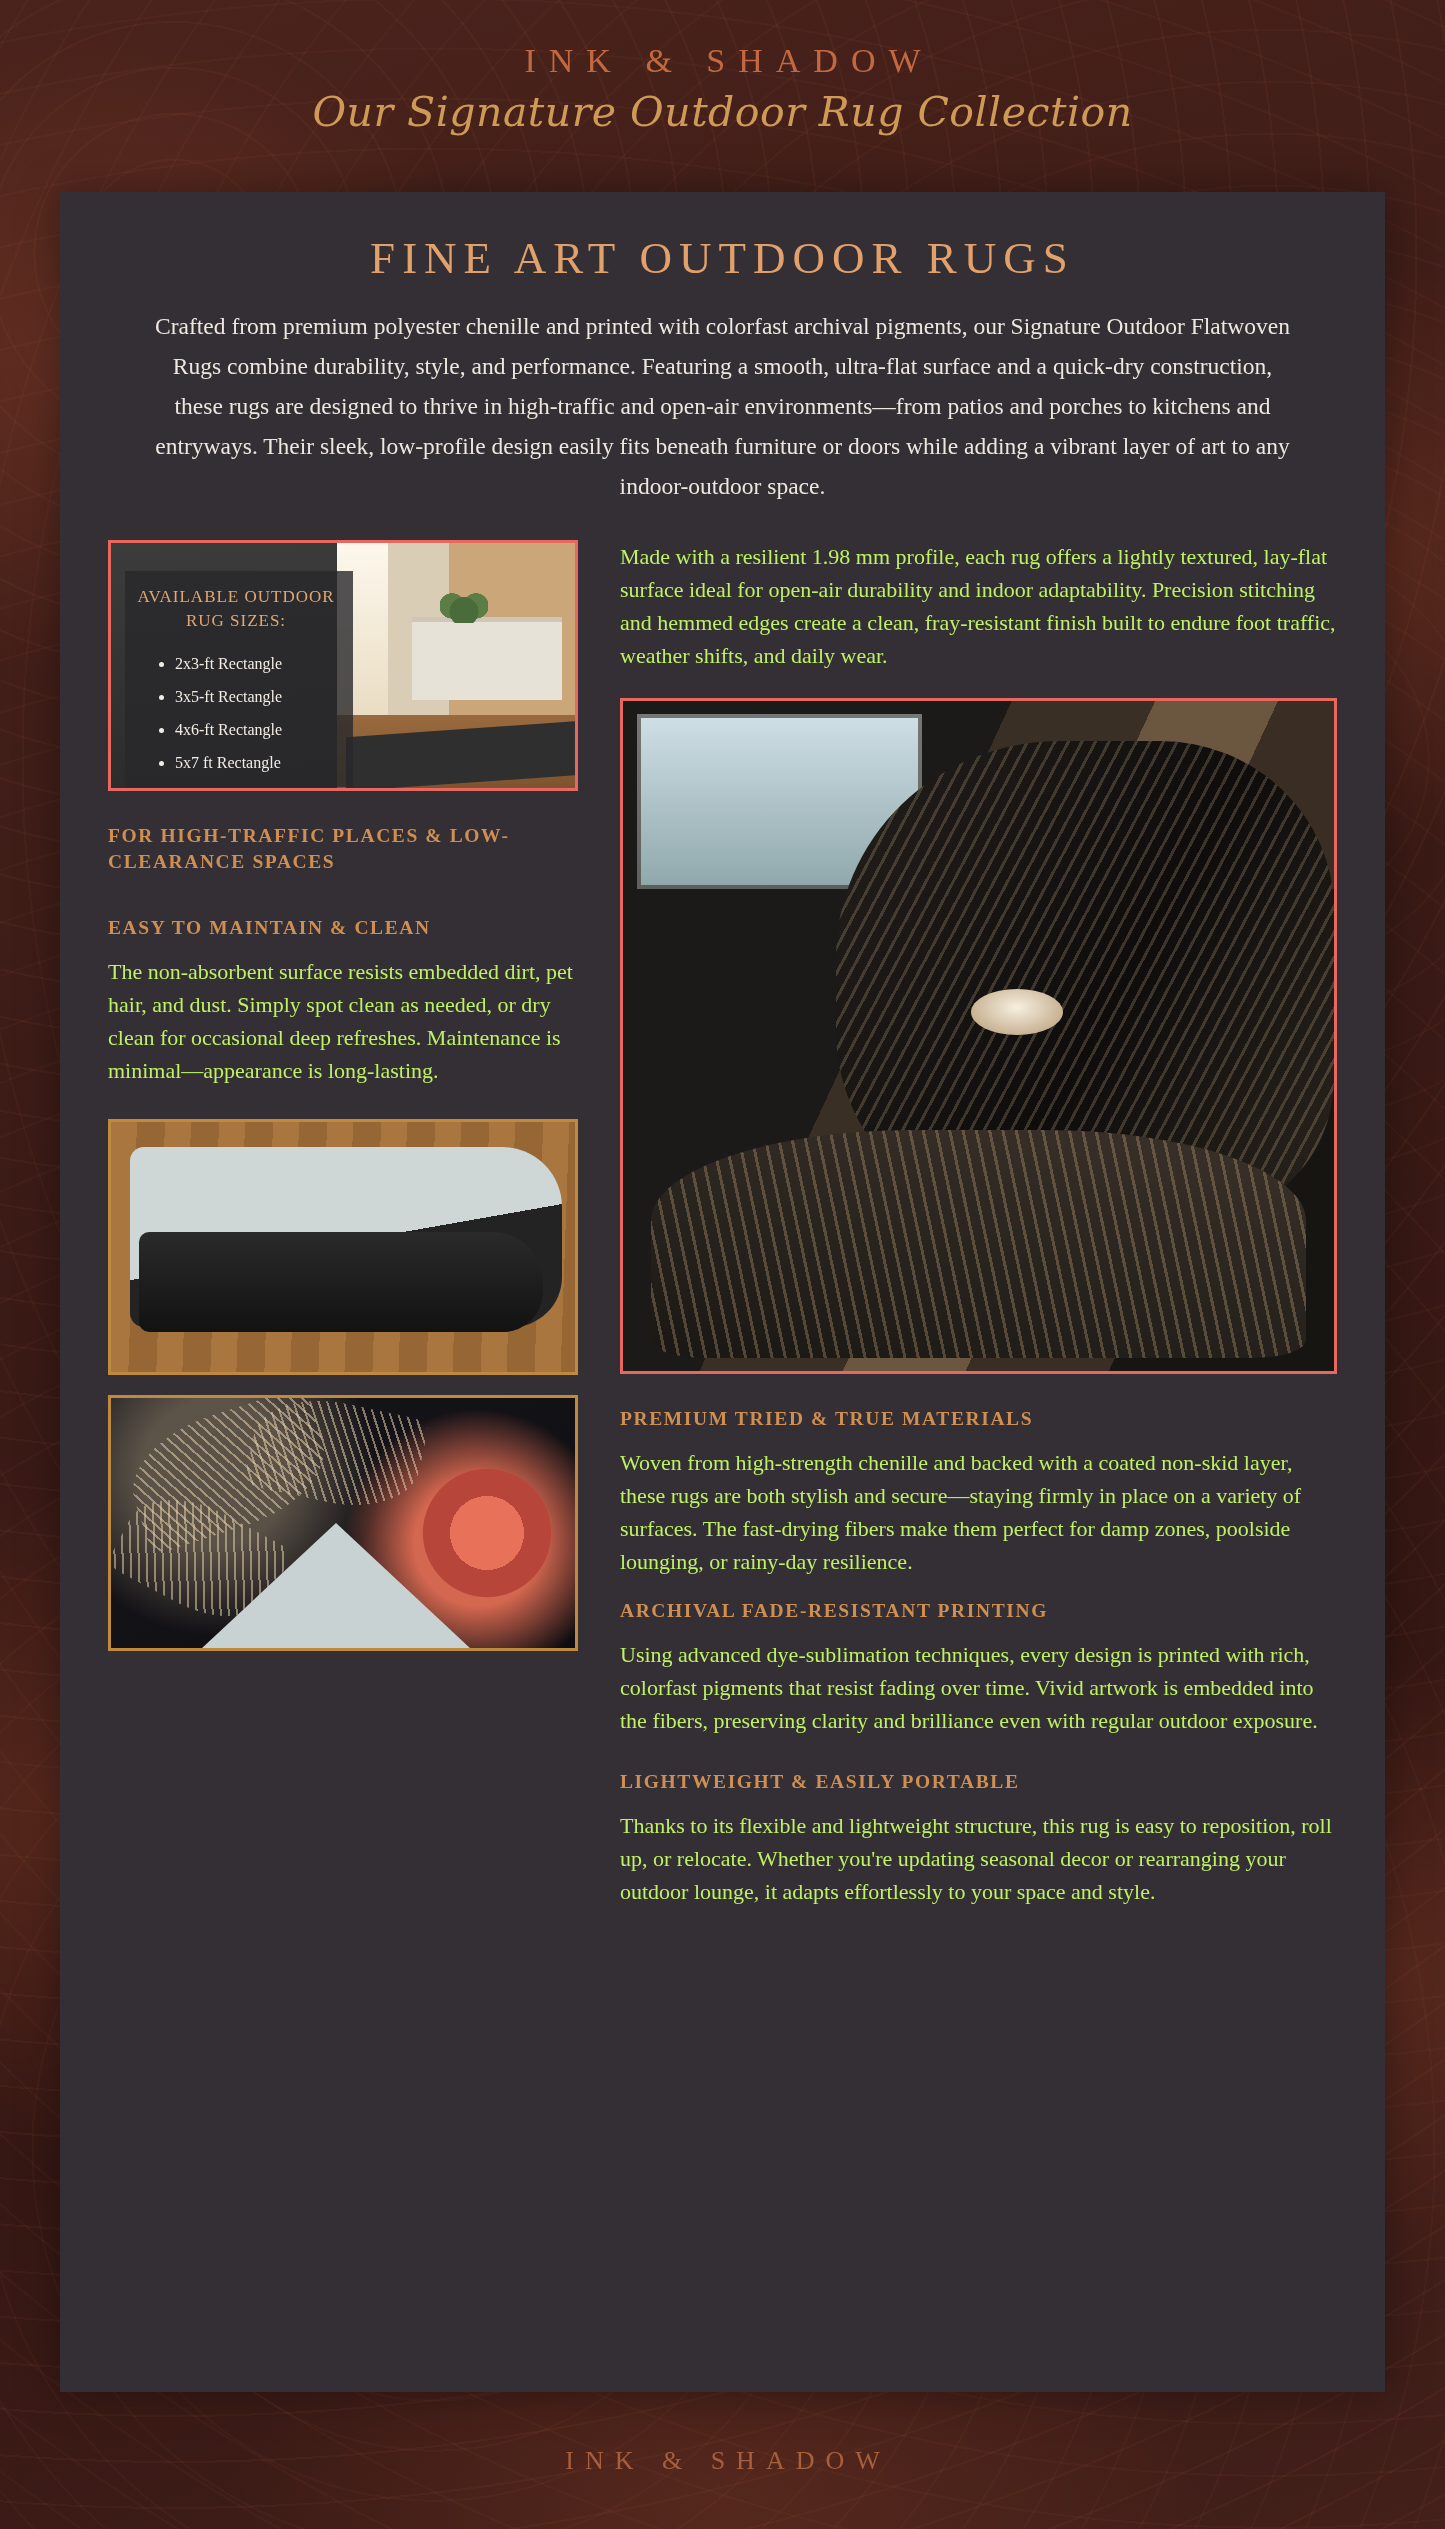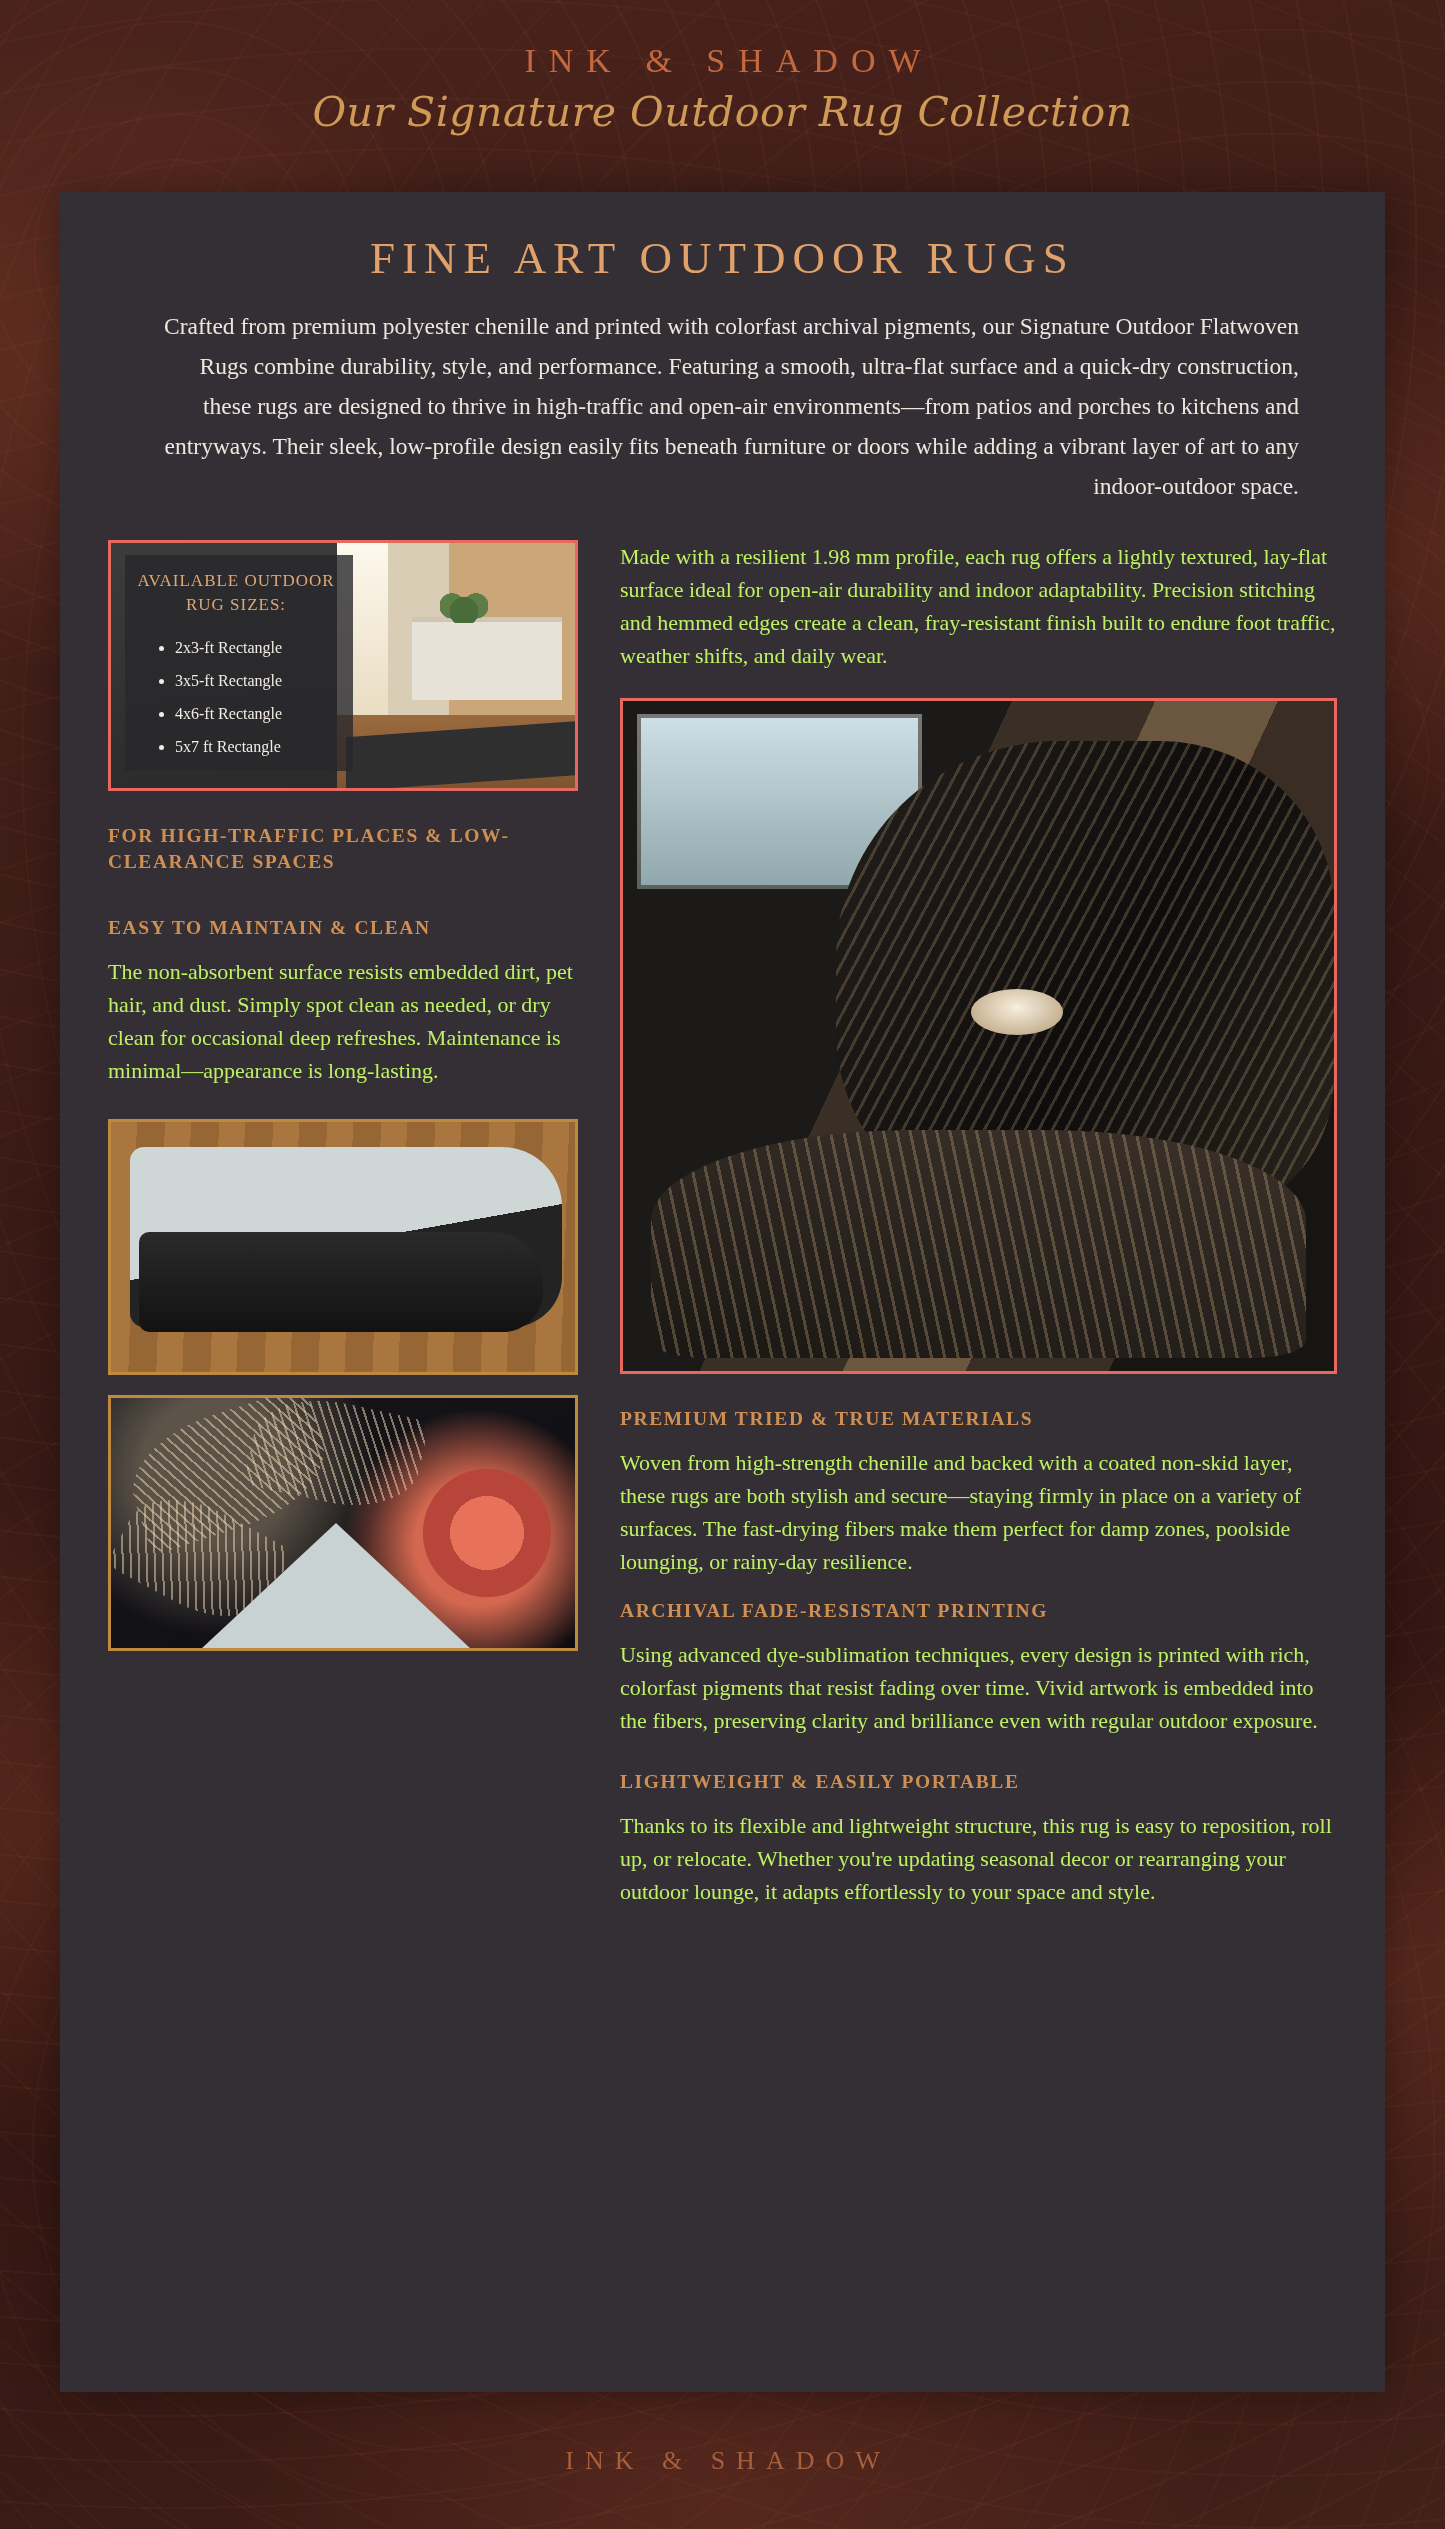--- a/index.html
+++ b/index.html
@@ -79,21 +79,21 @@
     text-align: center;
     font-family: "Liberation Serif", serif;
     font-size: 45px;
     letter-spacing: 7px;
     color: #e2a06a;
     margin: 6px 0 22px 0;
     font-weight: 400;
   }
 
   .intro {
-    text-align: right;
+    text-align: center;
     color: #efe7de;
     font-size: 23.5px;
     line-height: 40px;
     padding: 0 38px;
     font-family: "Liberation Serif", serif;
   }
 
   
   .body-grid {
     display: flex;
@@ -158,21 +158,21 @@
   .img-sizes .rug-dark {
     position: absolute; left: 0; top: 0; width: 48%; height: 100%;
     background: linear-gradient(175deg,#3c3c3c,#2b2b2b);
   }
   .img-sizes .rug-strip {
     position: absolute; left: 50%; bottom: 2%; width: 50%; height: 22%;
     background: #2f2f2f; transform: skewY(-4deg);
   }
   .sizes-overlay {
     position: absolute;
-    left: 14px; top: 12px;
+    left: 14px; top: 28px;
     width: 228px; height: 216px;
     background: rgba(40,40,44,.80);
     padding: 14px 16px 0 10px;
     text-align: center;
   }
   .sizes-overlay .ov-title {
     color: #e0a774;
     font-size: 17px;
     letter-spacing: 1px;
     line-height: 24px;

